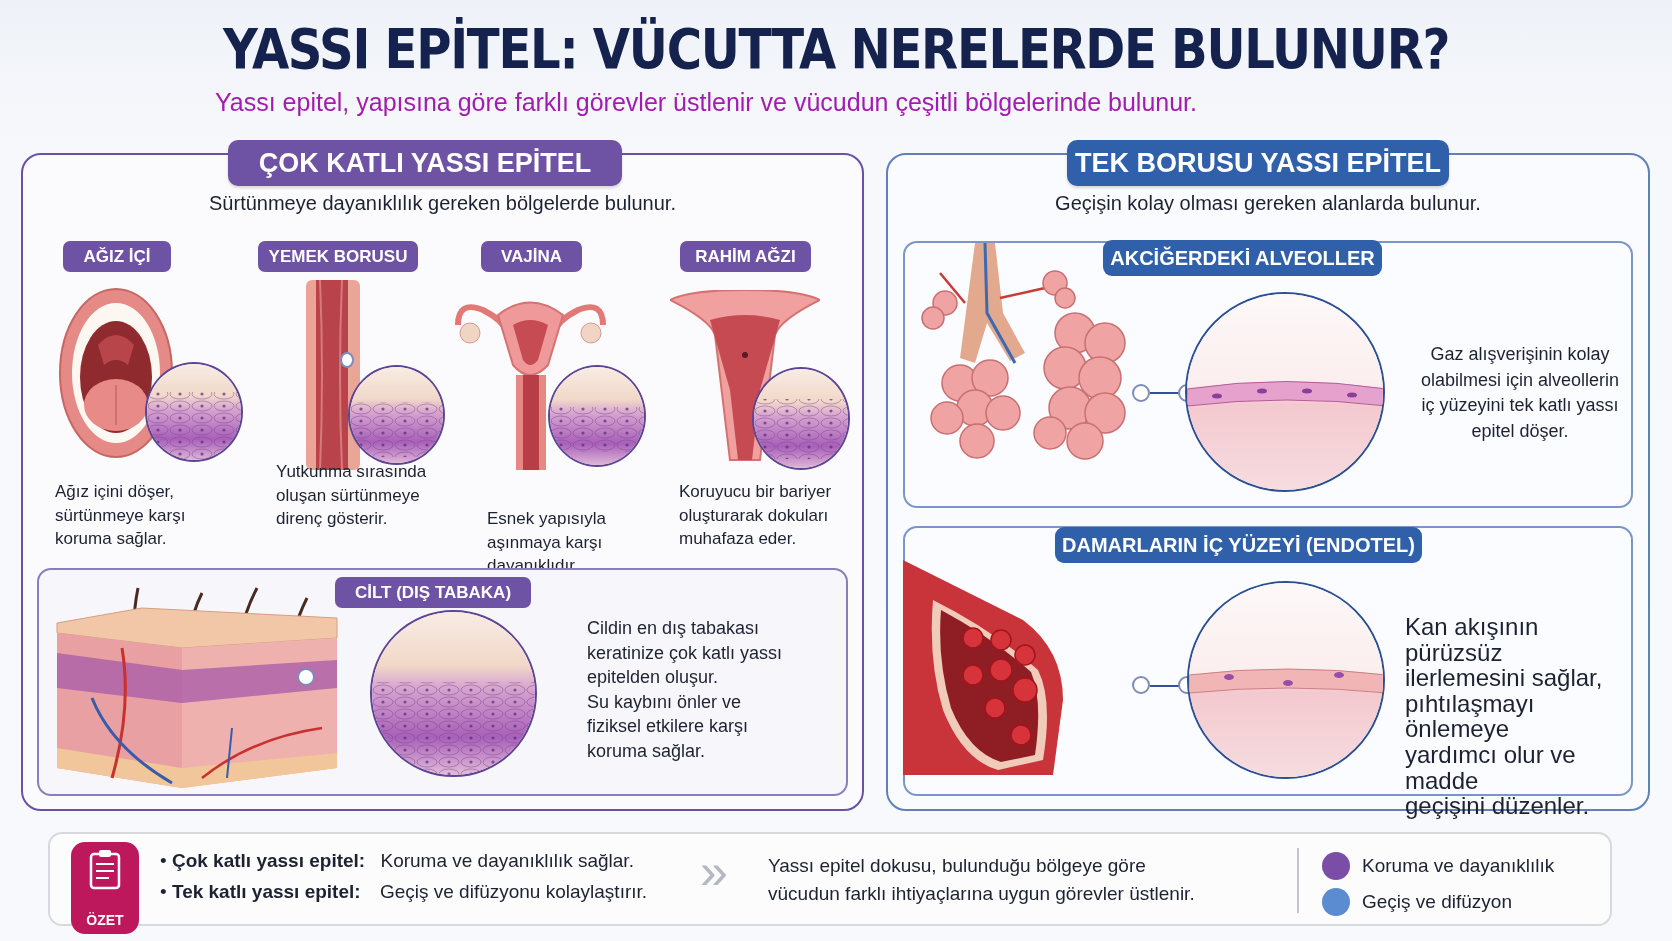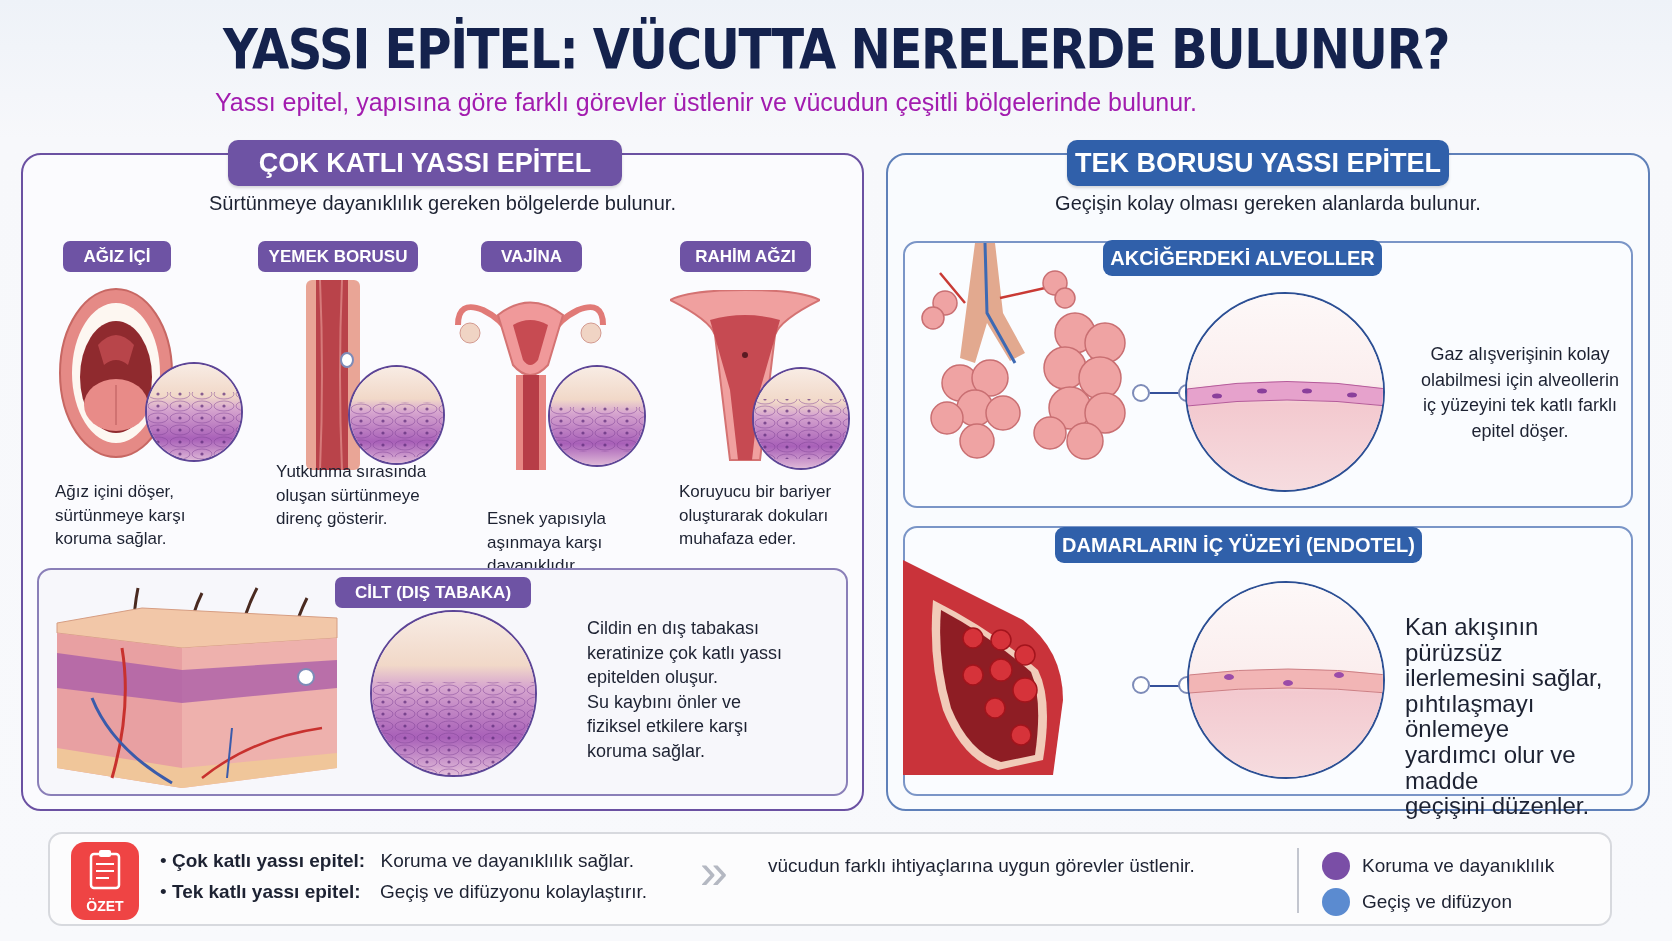--- a/index.html
+++ b/index.html
@@ -50,22 +50,22 @@
   .dot {
     width: 18px; height: 18px; border-radius: 50%; background: #fff;
     border: 2px solid #7d8bb8;
   }
   .connector { height: 2px; background: #34509a; }
   .summary {
     left: 48px; top: 832px; width: 1564px; height: 94px;
     border: 2px solid #d7d9de; border-radius: 14px; background: #fcfcfd;
   }
   .ozet {
-    left: 71px; top: 842px; width: 68px; height: 78px; border-radius: 14px;
-    background: #ef4444; color: #fff;
+    left: 71px; top: 842px; width: 68px; height: 92px; border-radius: 14px;
+    background: #be185d; color: #fff;
   }
   .sum-line { font-size: 19px; color: #1d2232; }
   .sum-line b { font-weight: bold; }
   .legend-dot { width: 28px; height: 28px; border-radius: 50%; }
 </style>
 </head>
 <body>
 
 <svg width="0" height="0" style="position:absolute">
   <defs>
@@ -267,21 +267,21 @@
         <ellipse cx="30" cy="102" rx="5" ry="2.5"></ellipse>
         <ellipse cx="75" cy="97" rx="5" ry="2.5"></ellipse>
         <ellipse cx="120" cy="97" rx="5" ry="2.5"></ellipse>
         <ellipse cx="165" cy="101" rx="5" ry="2.5"></ellipse>
       </g>
   </svg>
 </div>
 <div class="abs desc" style="left:1405px; top:342px; width:230px; font-size:18px; line-height:25.5px;text-align:center;">
   <div>Gaz alışverişinin kolay</div>
   <div>olabilmesi için alveollerin</div>
-  <div>iç yüzeyini tek katlı farklı</div>
+  <div>iç yüzeyini tek katlı yassı</div>
   <div>epitel döşer.</div>
 </div>
 
 <div class="abs inner-box blue" style="left:903px; top:526px; width:730px; height:270px;"></div>
 <div class="abs pill bluebg" style="left:1055px; top:527px; width:367px; height:36px; font-size:20px; border-radius:9px;">DAMARLARIN İÇ YÜZEYİ (ENDOTEL)</div>
 <div class="abs" style="left:903px; top:560px; width:250px; height:215px;">
   <svg width="250" height="215" viewBox="0 0 250 215">
     <path d="M0 0 L120 60 Q160 90 160 140 L150 215 L0 215 Z" fill="#c9333a"></path>
     <path d="M30 40 Q90 70 135 110 Q150 140 140 200 L95 210 Q60 200 40 150 Q25 100 30 40 Z" fill="#f1cbb9"></path>
     <path d="M38 50 Q90 78 128 112 Q140 140 132 195 L98 202 Q66 192 48 148 Q34 100 38 50 Z" fill="#8e1d24"></path>
@@ -333,19 +333,20 @@
 <div class="abs sum-line" style="left:160px; top:850px;">
   <span>• </span><b>Çok katlı yassı epitel:</b>
   <span style="margin-left:10px;">Koruma ve dayanıklılık sağlar.</span>
 </div>
 <div class="abs sum-line" style="left:160px; top:881px;">
   <span>• </span><b>Tek katlı yassı epitel:</b>
   <span style="margin-left:14px;">Geçiş ve difüzyonu kolaylaştırır.</span>
 </div>
 <div class="abs" style="left:700px; top:846px; font-size:50px; color:#b4b8c2; line-height:50px;">»</div>
 <div class="abs sum-line" style="left:768px; top:852px; line-height:28px;">
+  <div>Yassı epitel dokusu, bulunduğu bölgeye göre</div>
   <div>vücudun farklı ihtiyaçlarına uygun görevler üstlenir.</div>
 </div>
 <div class="abs" style="left:1297px; top:848px; width:2px; height:65px; background:#c3c6cf;"></div>
 <div class="abs legend-dot" style="left:1322px; top:852px; background:#7a4ea6;"></div>
 <div class="abs sum-line" style="left:1362px; top:855px;">Koruma ve dayanıklılık</div>
 <div class="abs legend-dot" style="left:1322px; top:888px; background:#5b8bd0;"></div>
 <div class="abs sum-line" style="left:1362px; top:891px;">Geçiş ve difüzyon</div>
 
 </body></html>

